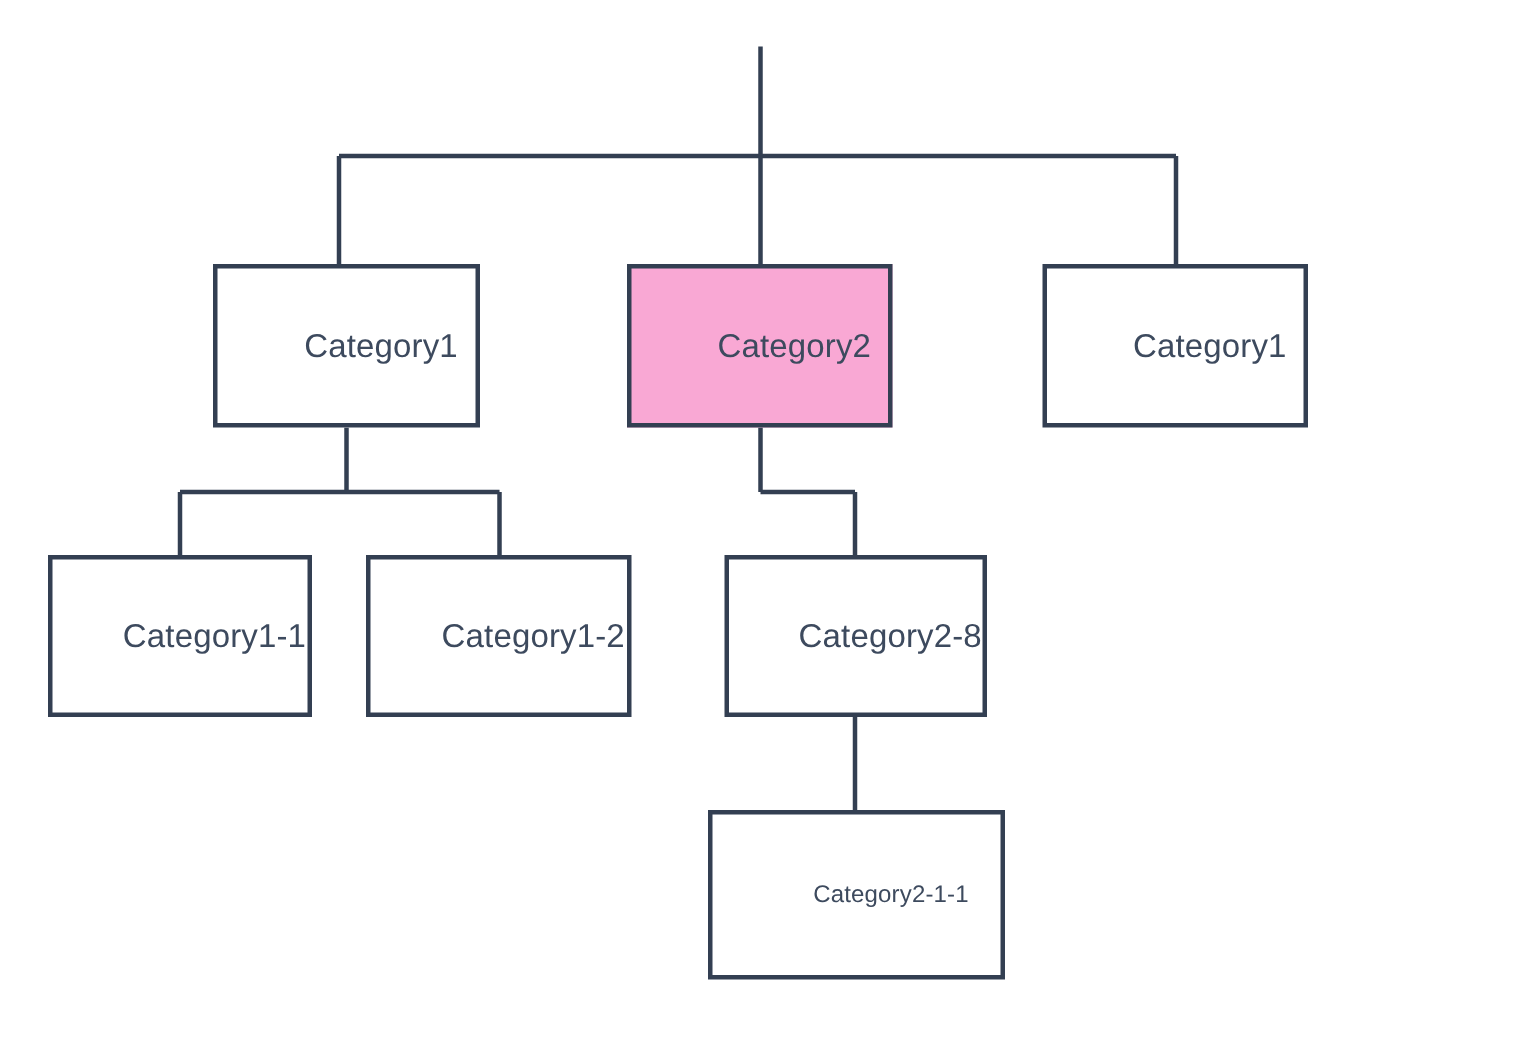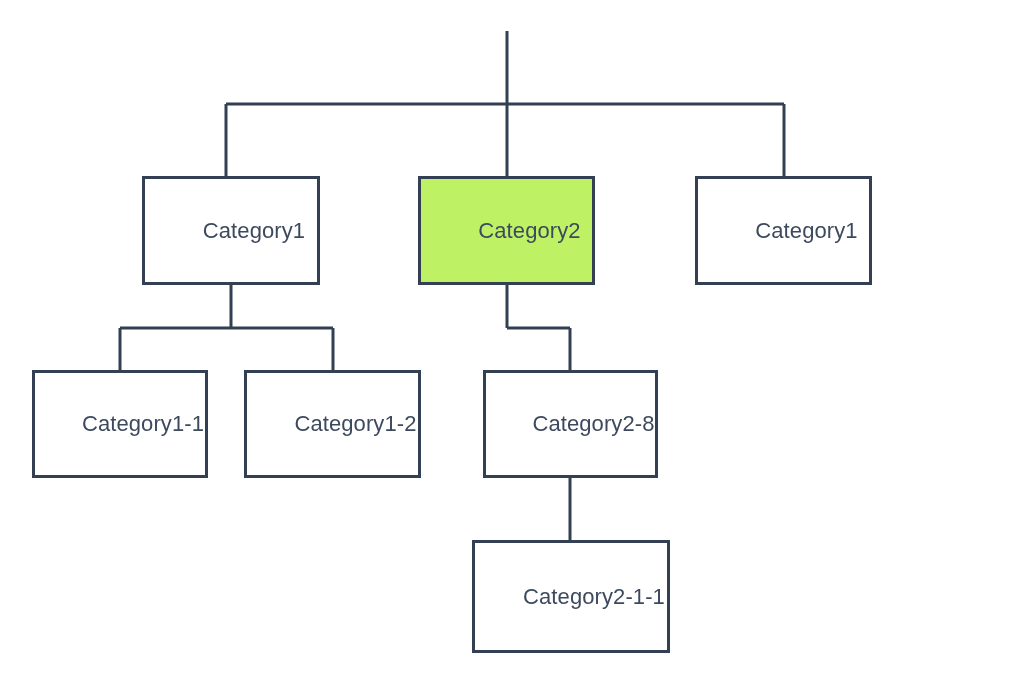--- a/index.html
+++ b/index.html
@@ -61,32 +61,32 @@
       <polyline points="333,328 333,370" fill="none" stroke="#333f52" stroke-width="3" stroke-linecap="butt" stroke-linejoin="miter"></polyline>
       <polyline points="507,285 507,328" fill="none" stroke="#333f52" stroke-width="3" stroke-linecap="butt" stroke-linejoin="miter"></polyline>
       <polyline points="507,328 570,328" fill="none" stroke="#333f52" stroke-width="3" stroke-linecap="butt" stroke-linejoin="miter"></polyline>
       <polyline points="570,328 570,370" fill="none" stroke="#333f52" stroke-width="3" stroke-linecap="butt" stroke-linejoin="miter"></polyline>
       <polyline points="570,478 570,540" fill="none" stroke="#333f52" stroke-width="3" stroke-linecap="butt" stroke-linejoin="miter"></polyline>
     </svg>
   <div id="node-layer">
       <div class="node" style="left: 142px; top: 176px; width: 178px; height: 109px; border-color: rgb(51, 63, 82); border-width: 3px; background: rgb(255, 255, 255);">
         <span class="node-label" style="color: rgb(61, 74, 94); font-size: 22px;">Category1</span>
       </div>
-      <div class="node" style="left: 418px; top: 176px; width: 177px; height: 109px; border-color: rgb(51, 63, 82); border-width: 3px; background: #bef264;">
+      <div class="node" style="left: 418px; top: 176px; width: 177px; height: 109px; border-color: rgb(51, 63, 82); border-width: 3px; background: #f9a8d4;">
         <span class="node-label" style="color: rgb(61, 74, 94); font-size: 22px;">Category2</span>
       </div>
       <div class="node" style="left: 695px; top: 176px; width: 177px; height: 109px; border-color: rgb(51, 63, 82); border-width: 3px; background: rgb(255, 255, 255);">
         <span class="node-label" style="color: rgb(61, 74, 94); font-size: 22px;">Category1</span>
       </div>
       <div class="node" style="left: 32px; top: 370px; width: 176px; height: 108px; border-color: rgb(51, 63, 82); border-width: 3px; background: rgb(255, 255, 255);">
         <span class="node-label" style="color: rgb(61, 74, 94); font-size: 22px; text-align: right;">Category1-1</span>
       </div>
       <div class="node" style="left: 244px; top: 370px; width: 177px; height: 108px; border-color: rgb(51, 63, 82); border-width: 3px; background: rgb(255, 255, 255);">
         <span class="node-label" style="color: rgb(61, 74, 94); font-size: 22px;">Category1-2</span>
       </div>
       <div class="node" style="left: 483px; top: 370px; width: 175px; height: 108px; border-color: rgb(51, 63, 82); border-width: 3px; background: rgb(255, 255, 255);">
         <span class="node-label" style="color: rgb(61, 74, 94); font-size: 22px;">Category2-8</span>
       </div>
       <div class="node" style="left: 472px; top: 540px; width: 198px; height: 113px; border-color: rgb(51, 63, 82); border-width: 3px; background: rgb(255, 255, 255);">
-        <span class="node-label" style="color: rgb(61, 74, 94); font-size: 22px;">Category2-1-1</span>
+        <span class="node-label" style="color: rgb(61, 74, 94); font-size: 16px;">Category2-1-1</span>
       </div>
     </div>
 </div>
 
 </body></html>

